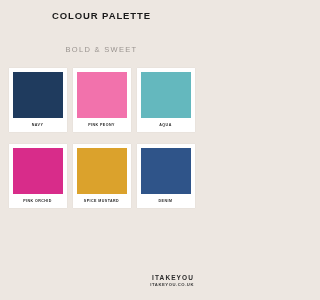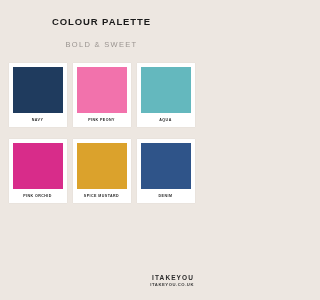--- a/index.html
+++ b/index.html
@@ -18,30 +18,30 @@
     width: 203px;
     height: 300px;
     box-sizing: border-box;
     background: #EDE7E1;
     display: flex;
     flex-direction: column;
     align-items: center;
     position: relative;
   }
   .title {
-    margin-top: 17px;
+    margin-top: 11px;
     font-size: 9.5px;
     font-weight: bold;
     letter-spacing: 0.9px;
     color: #1A1A1A;
     text-align: center;
     line-height: 1;
   }
   .subtitle {
-    margin-top: 14px;
+    margin-top: 25px;
     font-size: 7.5px;
     font-weight: normal;
     letter-spacing: 1.3px;
     color: #9A9490;
     text-align: center;
     line-height: 1;
   }
   .grid {
     margin-top: 15px;
     width: 186px;

